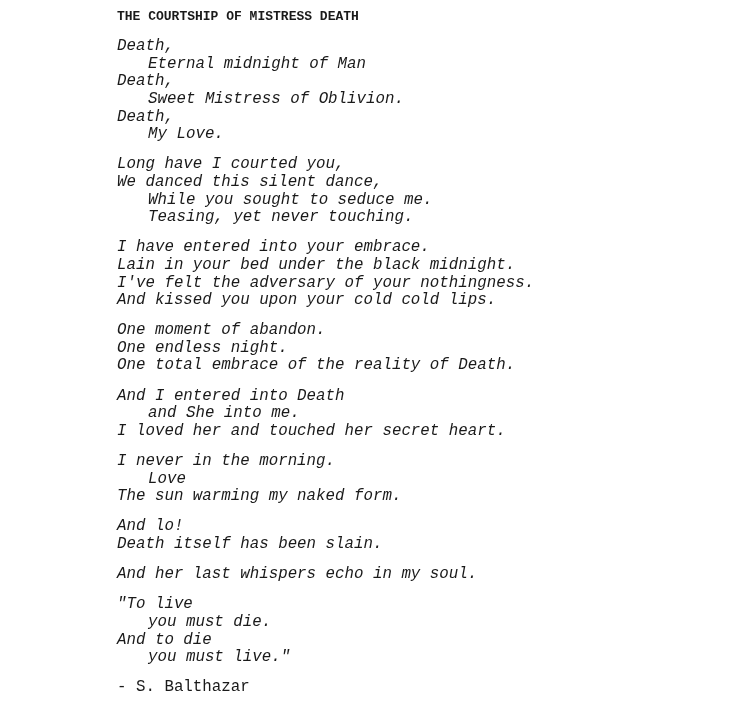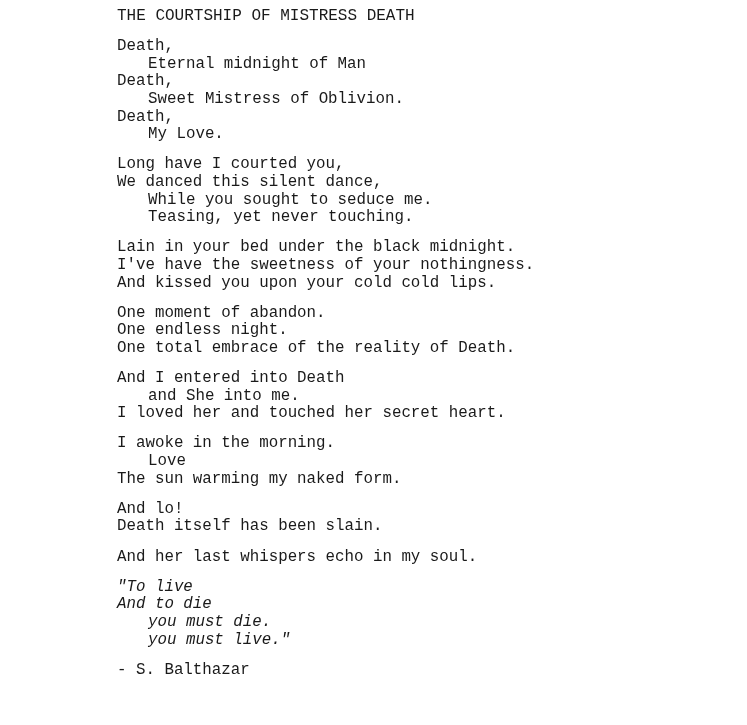--- a/index.html
+++ b/index.html
@@ -3,22 +3,22 @@
 <meta charset="utf-8">
 <style>
   html, body { margin: 0; padding: 0; background: #ffffff; }
   body { width: 747px; height: 725px; position: relative; overflow: hidden; }
   .page {
     position: absolute; left: 117px; top: 8px;
     font-family: "Liberation Mono", "DejaVu Sans Mono", monospace;
     font-size: 15.8px; color: #1a1a1a; line-height: 17.6px;
     letter-spacing: 0px;
   }
-  .title { margin: 0 0 12.6px 0; font-weight: normal; font-size: 16px; line-height: 17.6px; }
-  .stanza { margin: 0 0 12.6px 0; }
+  .title { margin: 0 0 12.6px 0; font-weight: bold; font-size: 13px; line-height: 17.6px; }
+  .stanza { margin: 0 0 12.6px 0; font-style: italic; }
   .line { display: block; white-space: pre; }
   .indent { padding-left: 31px; }
   .italic { font-style: italic; }
   .sig { margin-top: 12px; }
 </style>
 </head>
 <body>
 
 <div class="page">
   <div class="title">THE COURTSHIP OF MISTRESS DEATH</div>
@@ -33,53 +33,54 @@
   </div>
 
   <div class="stanza">
     <span class="line">Long have I courted you,</span>
     <span class="line">We danced this silent dance,</span>
     <span class="line indent">While you sought to seduce me.</span>
     <span class="line indent">Teasing, yet never touching.</span>
   </div>
 
   <div class="stanza">
+    <span class="line">I have entered into your embrace.</span>
     <span class="line">Lain in your bed under the black midnight.</span>
-    <span class="line">I've have the sweetness of your nothingness.</span>
+    <span class="line">I've felt the adversary of your nothingness.</span>
     <span class="line">And kissed you upon your cold cold lips.</span>
   </div>
 
   <div class="stanza">
     <span class="line">One moment of abandon.</span>
     <span class="line">One endless night.</span>
     <span class="line">One total embrace of the reality of Death.</span>
   </div>
 
   <div class="stanza">
     <span class="line">And I entered into Death</span>
     <span class="line indent">and She into me.</span>
     <span class="line">I loved her and touched her secret heart.</span>
   </div>
 
   <div class="stanza">
-    <span class="line">I awoke in the morning.</span>
+    <span class="line">I never in the morning.</span>
     <span class="line indent">Love</span>
     <span class="line">The sun warming my naked form.</span>
   </div>
 
   <div class="stanza">
     <span class="line">And lo!</span>
     <span class="line">Death itself has been slain.</span>
   </div>
 
   <div class="stanza">
     <span class="line">And her last whispers echo in my soul.</span>
   </div>
 
   <div class="stanza italic">
     <span class="line">"To live</span>
+    <span class="line indent">you must die.</span>
     <span class="line">And to die</span>
-    <span class="line indent">you must die.</span>
     <span class="line indent">you must live."</span>
   </div>
 
   <div class="sig line">- S. Balthazar</div>
 </div>
 
 </body></html>

